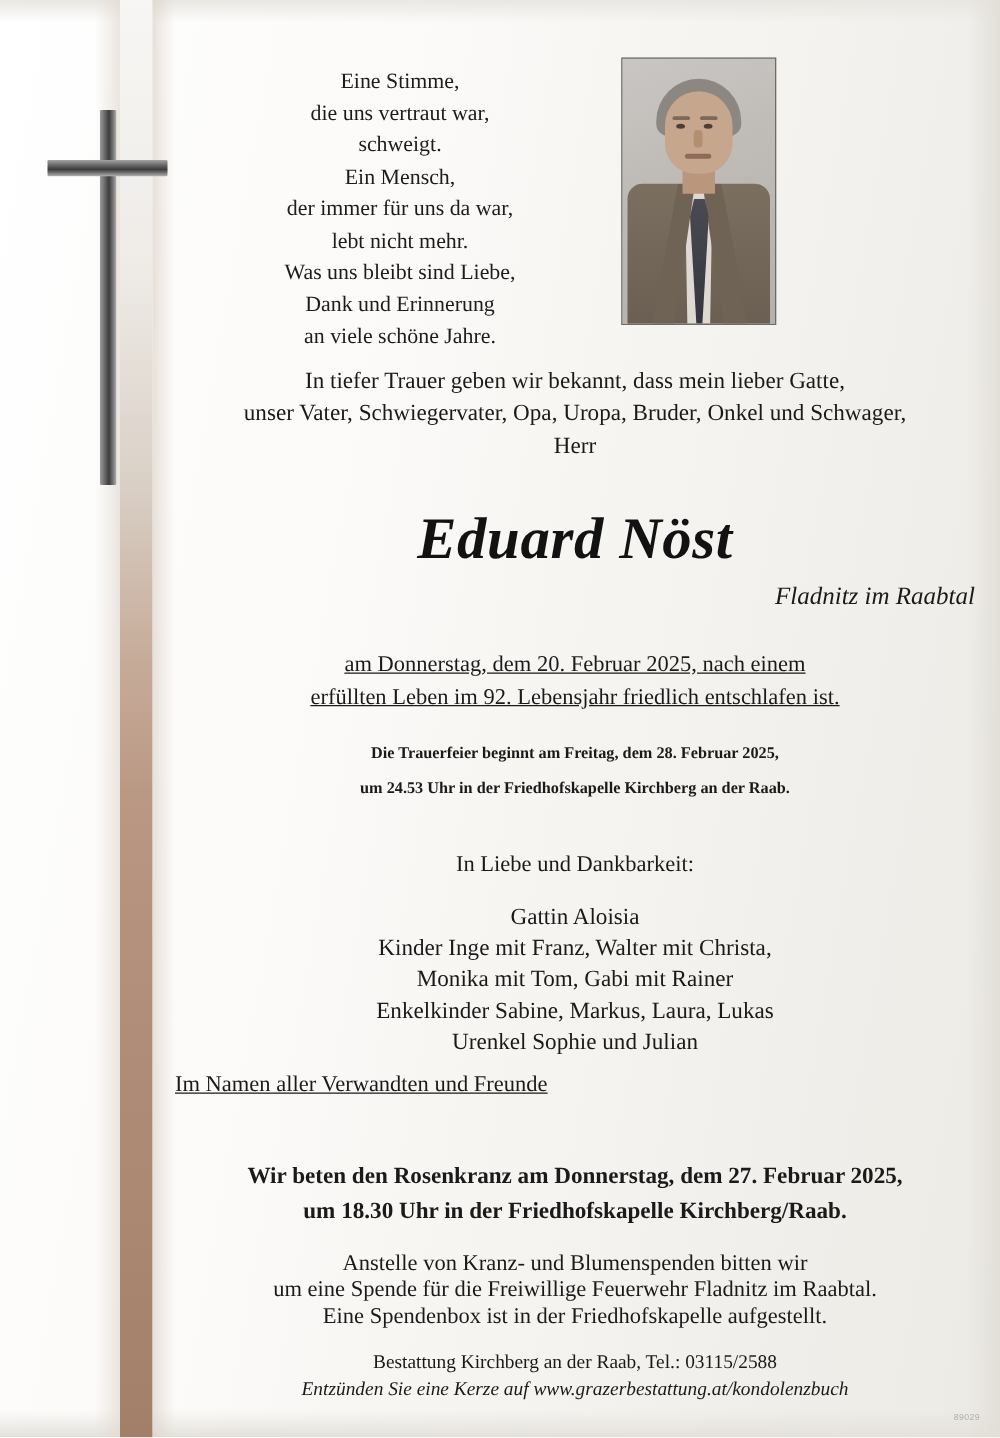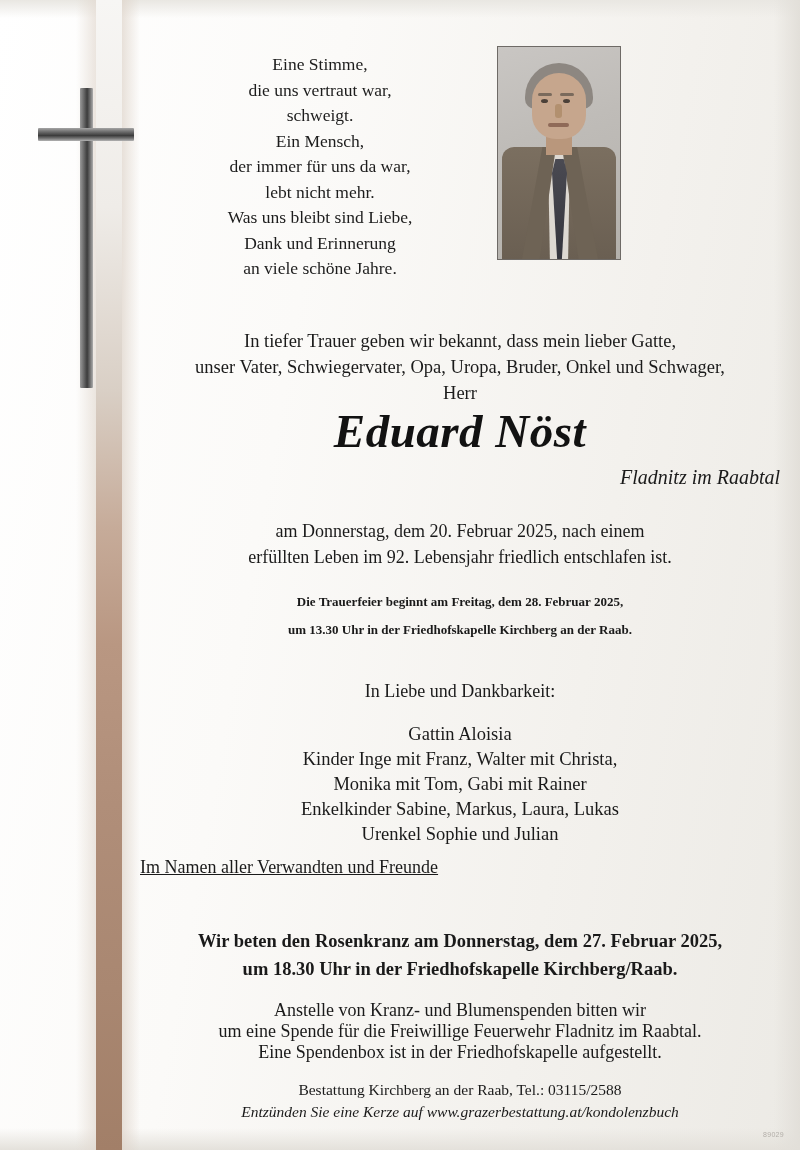--- a/index.html
+++ b/index.html
@@ -202,21 +202,20 @@
   }
 
   .announce {
     position: absolute;
     left: 0;
     top: 292px;
     width: 640px;
     text-align: center;
     font-size: 18.5px;
     line-height: 26px;
-    margin-top: 36px;
   }
 
   .name {
     position: absolute;
     left: 0;
     top: 404px;
     width: 640px;
     text-align: center;
     font-size: 47px;
     font-weight: bold;
@@ -236,20 +235,21 @@
   }
 
   .detail {
     position: absolute;
     left: 0;
     top: 518px;
     width: 640px;
     text-align: center;
     font-size: 18px;
     line-height: 26px;
+    text-decoration: underline;
   }
 
   .ceremony {
     position: absolute;
     left: 0;
     top: 588px;
     width: 640px;
     text-align: center;
     font-size: 13px;
     font-weight: bold;
@@ -385,21 +385,21 @@
     <div class="name">Eduard Nöst</div>
     <div class="subname">Fladnitz im Raabtal</div>
 
     <div class="detail">
       <div>am Donnerstag, dem 20. Februar 2025, nach einem</div>
       <div>erfüllten Leben im 92. Lebensjahr friedlich entschlafen ist.</div>
     </div>
 
     <div class="ceremony">
       <div>Die Trauerfeier beginnt am Freitag, dem 28. Februar 2025,</div>
-      <div>um 13.30 Uhr in der Friedhofskapelle Kirchberg an der Raab.</div>
+      <div>um 24.53 Uhr in der Friedhofskapelle Kirchberg an der Raab.</div>
     </div>
 
     <div class="thanks-head">In Liebe und Dankbarkeit:</div>
 
     <div class="family">
       <div>Gattin Aloisia</div>
       <div>Kinder Inge mit Franz, Walter mit Christa,</div>
       <div>Monika mit Tom, Gabi mit Rainer</div>
       <div>Enkelkinder Sabine, Markus, Laura, Lukas</div>
       <div>Urenkel Sophie und Julian</div>

